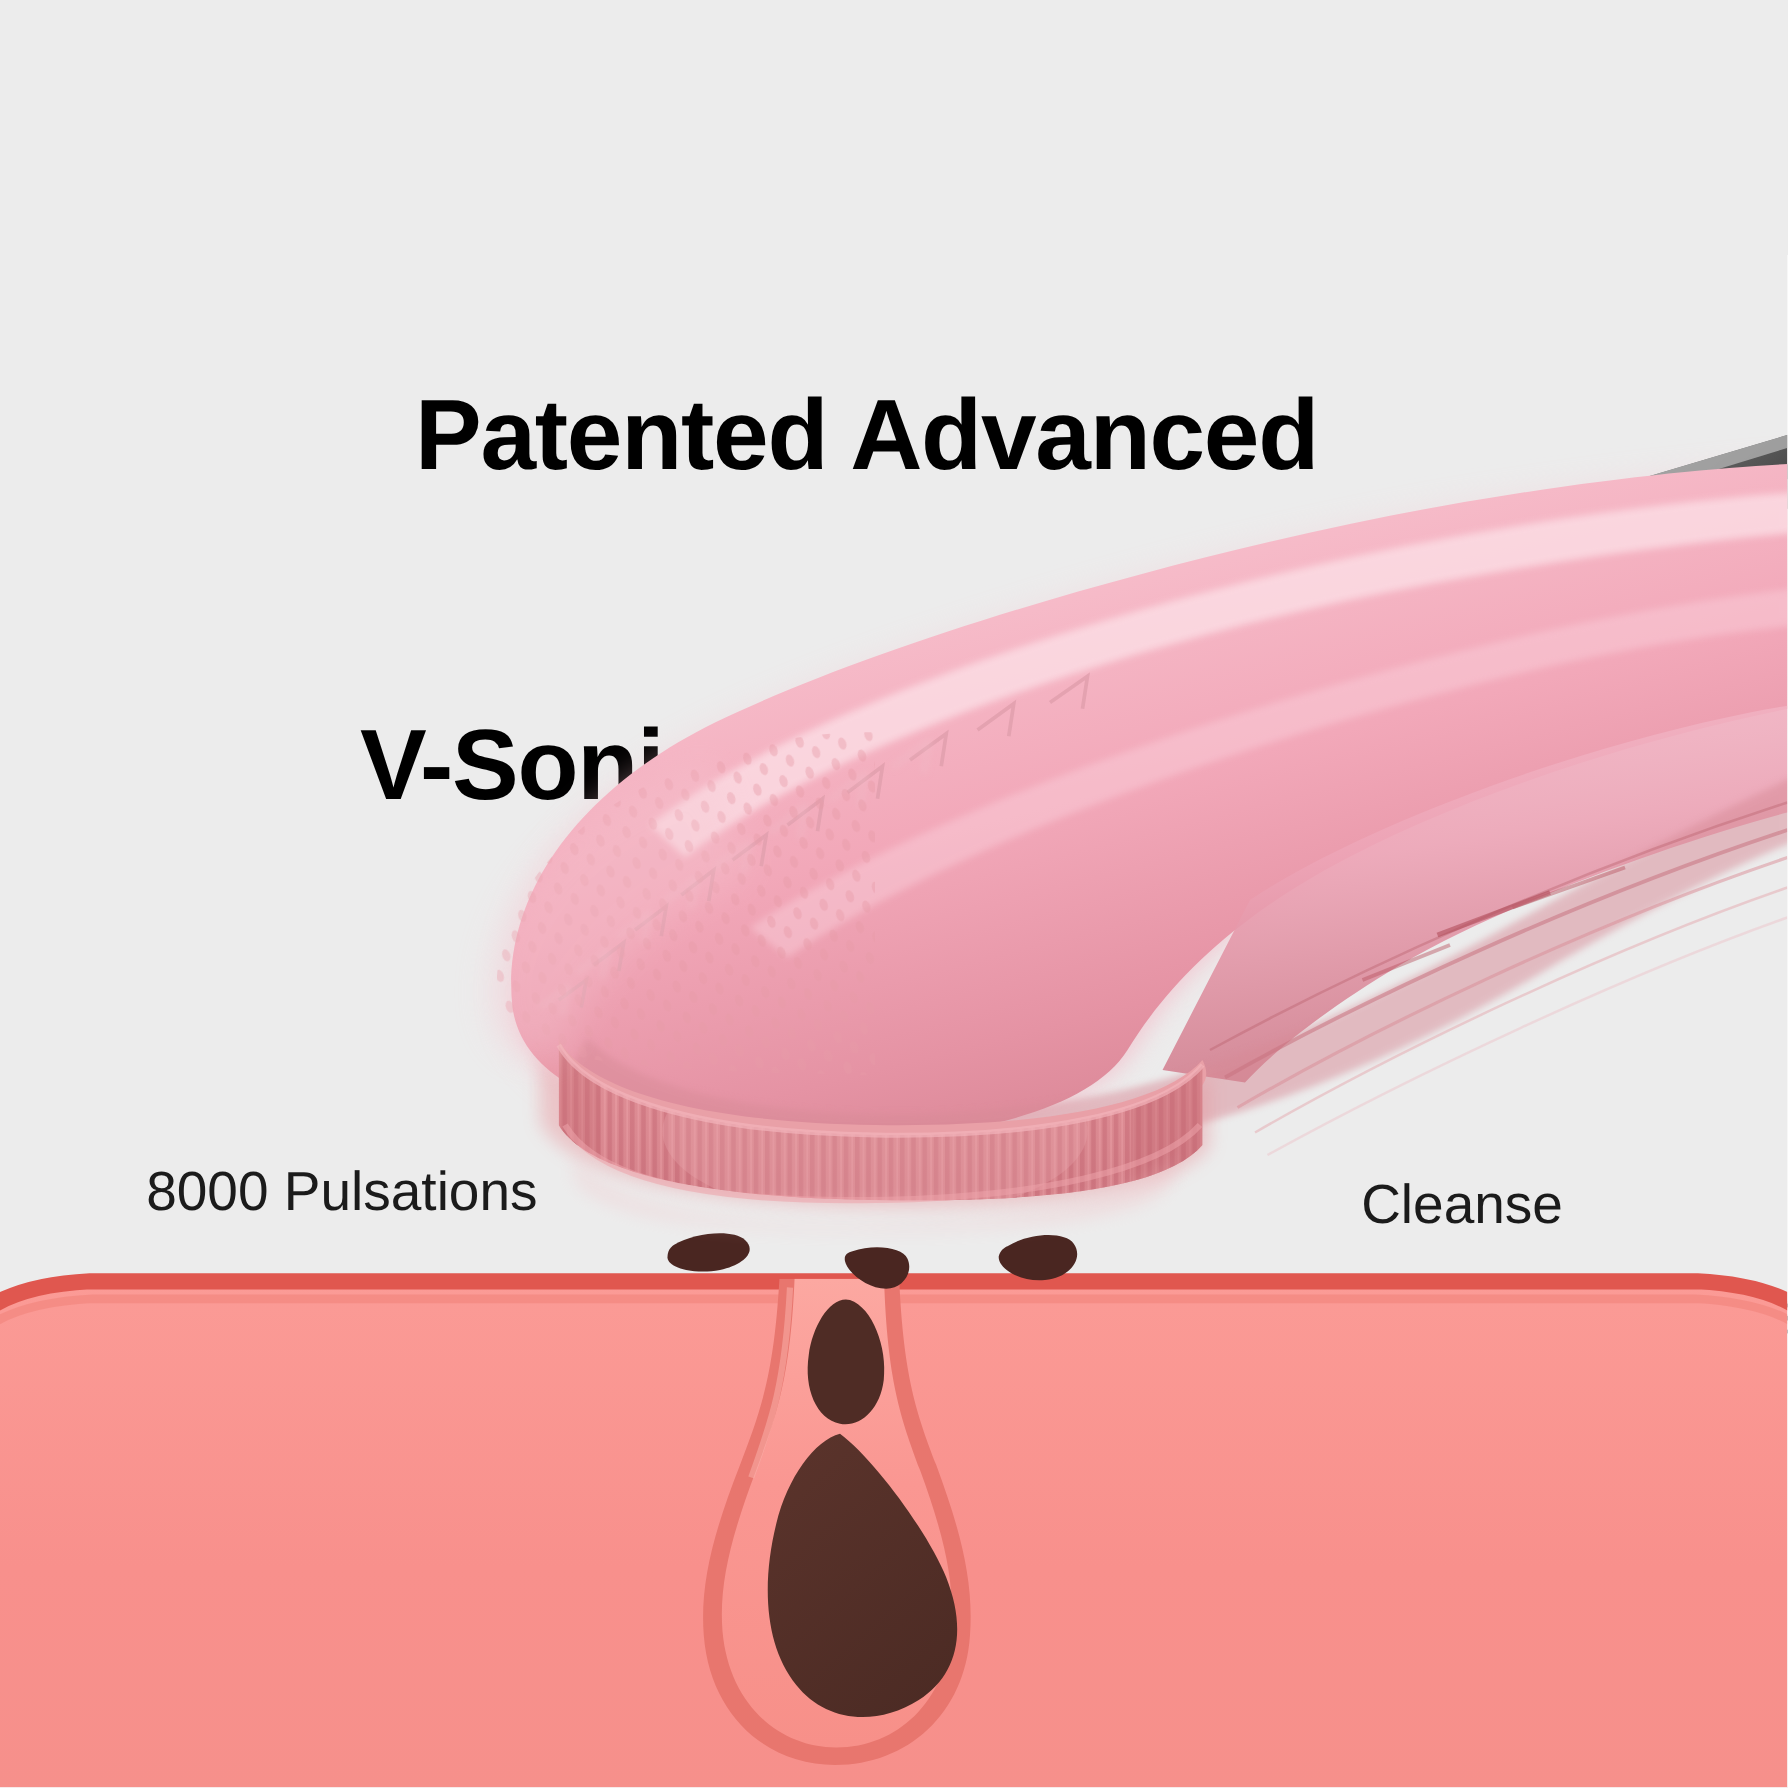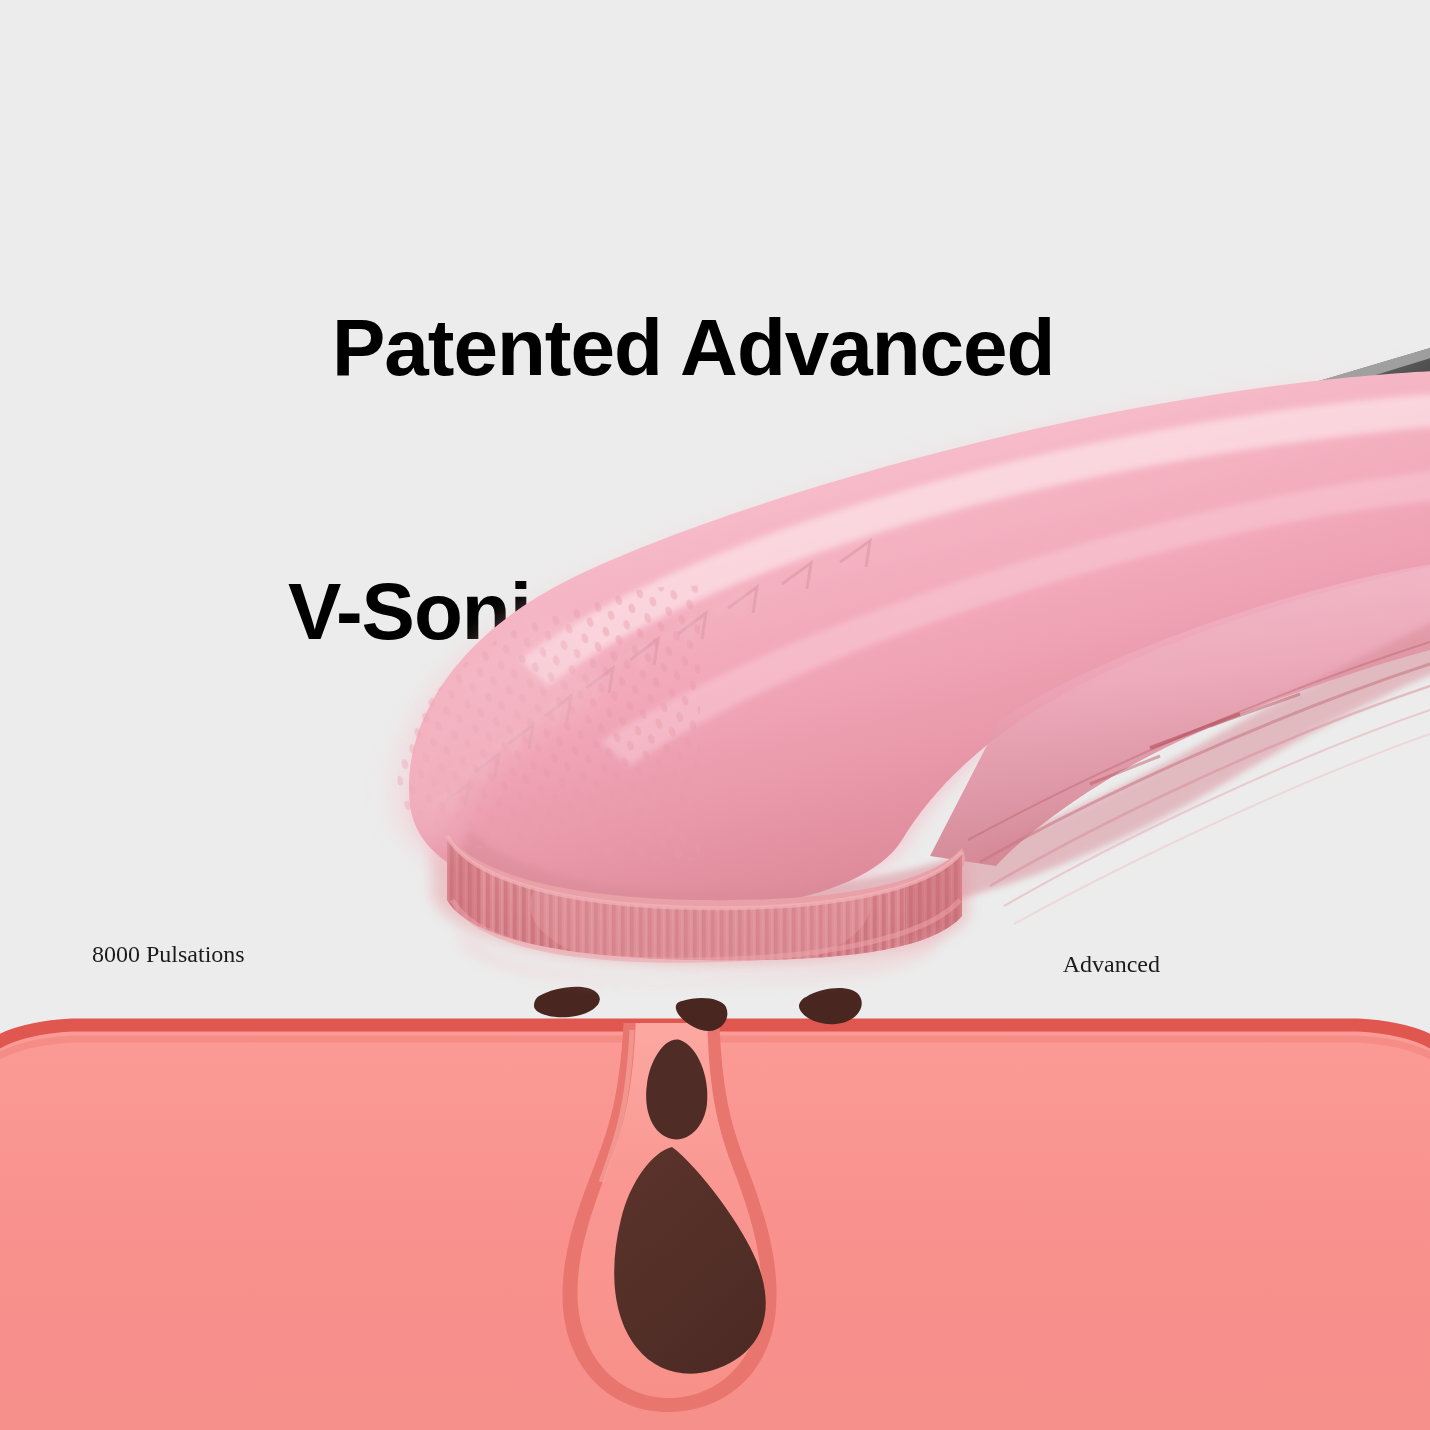--- a/index.html
+++ b/index.html
@@ -29,23 +29,23 @@
     letter-spacing: -1px;
     color: #000000;
     white-space: pre;
   }
   .headline .l1 { display: block; padding-left: 44px; }
   .headline .l2 { display: block; }
 
   
   .caption {
     position: absolute;
-    font-family: Liberation Serif, serif;
+    font-family: Liberation Sans, sans-serif;
     font-weight: normal;
-    font-size: 24px;
+    font-size: 44px;
     line-height: 44px;
     color: #1b1b1b;
     white-space: pre;
   }
   #caption-left  { left: 68px;  top: 888px; }
   #caption-right { left: 1040px; top: 898px; }
 
   
   .art { position: absolute; left: 0; top: 0; width: 1430px; height: 1430px; }
 
@@ -412,17 +412,17 @@
     <span class="l1">Patented Advanced</span>
     <span class="l2">V-Sonic™ technology</span>
   </div>
 
   <div class="caption" id="caption-left">
     <span>8000 Pulsations</span><br>
     <span>per minute</span>
   </div>
 
   <div class="caption" id="caption-right">
-    <span>Advanced</span><br>
+    <span>Cleanse</span><br>
     <span>Deeply &amp; Effortlessly</span>
   </div>
 
 </div>
 
 </body></html>

